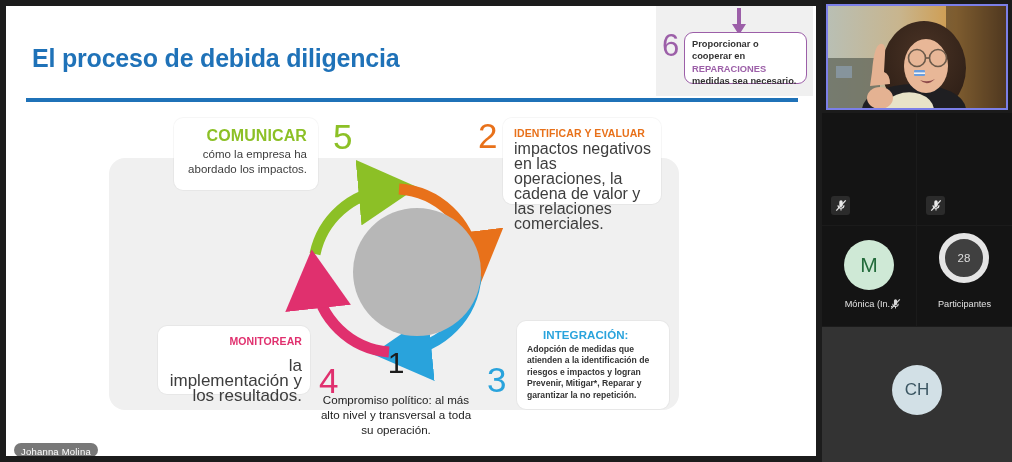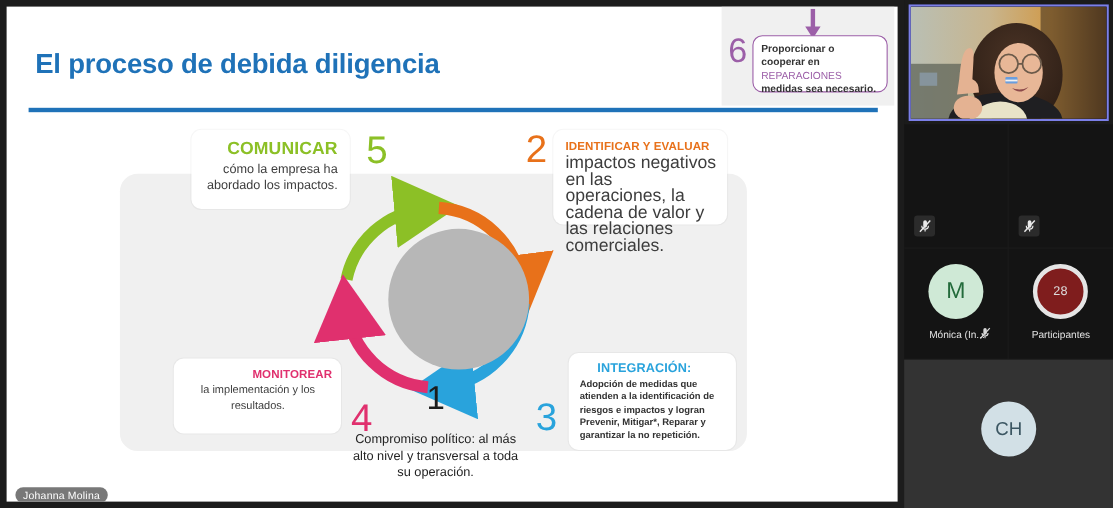--- a/index.html
+++ b/index.html
@@ -63,42 +63,42 @@
   }
   #card-identificar .head { color: #e8711a; font-size: 10.5px; }
   #card-identificar .body { font-size: 16px; line-height: 15px; margin-top: 2px; }
 
   
   #card-monitorear {
     left: 152px; top: 320px; width: 152px; height: 68px;
     padding: 9px 8px 0 9px; text-align: right;
   }
   #card-monitorear .head { color: #e0306e; font-size: 10.5px; }
-  #card-monitorear .body { font-size: 10px; line-height: 15px; margin-top: 0; text-align: center; }
+  #card-monitorear .body { font-size: 17px; line-height: 15px; margin-top: 11px; }
 
   
   #card-integracion {
     left: 511px; top: 315px; width: 152px; height: 88px;
     padding: 8px 9px 0 10px; text-align: left;
   }
   #card-integracion .head { color: #29a3dc; font-size: 11.5px; margin-left: 16px; }
   #card-integracion .body { font-size: 8.6px; line-height: 11.4px; margin-top: 3px; font-weight: bold; color: #333; }
 
   
   #card-reparaciones-wrap {
     position: absolute; left: 650px; top: 0px; width: 157px; height: 90px;
     background: #f0f0f0;
   }
   #card-reparaciones {
     position: absolute; left: 28px; top: 26px; width: 123px; height: 52px;
     background: #ffffff; border: 1.6px solid #9c5fa8; border-radius: 9px;
     padding: 5px 7px 0 7px;
   }
   #card-reparaciones .body { font-size: 9.3px; line-height: 12.4px; color: #333; font-weight: bold; }
-  #card-reparaciones .kw { color: #9c5fa8; font-weight: normal; }
+  #card-reparaciones .kw { color: #9c5fa8; font-weight: bold; }
   #num-6 {
     position: absolute; left: 6px; top: 22px;
     font-size: 31px; color: #9c5fa8; font-weight: 300;
     font-family: "Liberation Sans", sans-serif;
   }
   #arrow-6 { position: absolute; left: 72px; top: 2px; }
 
   
   .bignum {
     position: absolute; font-size: 35px; font-weight: 300; line-height: 1;
@@ -157,22 +157,22 @@
   #tile-parts  { position: absolute; left: 95px; top: 226px; width: 95px; height: 100px; background: #141414; }
   .avatar-circle {
     position: absolute; border-radius: 50%;
     display: flex; align-items: center; justify-content: center;
   }
   #av-monica {
     left: 22px; top: 14px; width: 50px; height: 50px;
     background: #cfe9d6; color: #236b3b; font-size: 21px; font-weight: 500;
   }
   #av-parts {
-    left: 22px; top: 14px; width: 50px; height: 50px;
-    background: #7f1d1d; border: 4px solid #e5e5e5; color: #dcdcdc; font-size: 11.5px;
+    left: 22px; top: 7px; width: 50px; height: 50px;
+    background: #404040; border: 6px solid #e5e5e5; color: #dcdcdc; font-size: 11.5px;
   }
   .tile-label {
     position: absolute; left: 0; width: 100%; text-align: center;
     font-size: 9.2px; color: #e2e2e2;
   }
   #lbl-monica { top: 73px; padding-left: 2px; }
   #lbl-parts  { top: 73px; }
   #mute-monica { position: absolute; left: 68px; top: 70px; }
 
   #tile-ch { position: absolute; left: 0px; top: 327px; width: 190px; height: 135px; background: #333333; }

